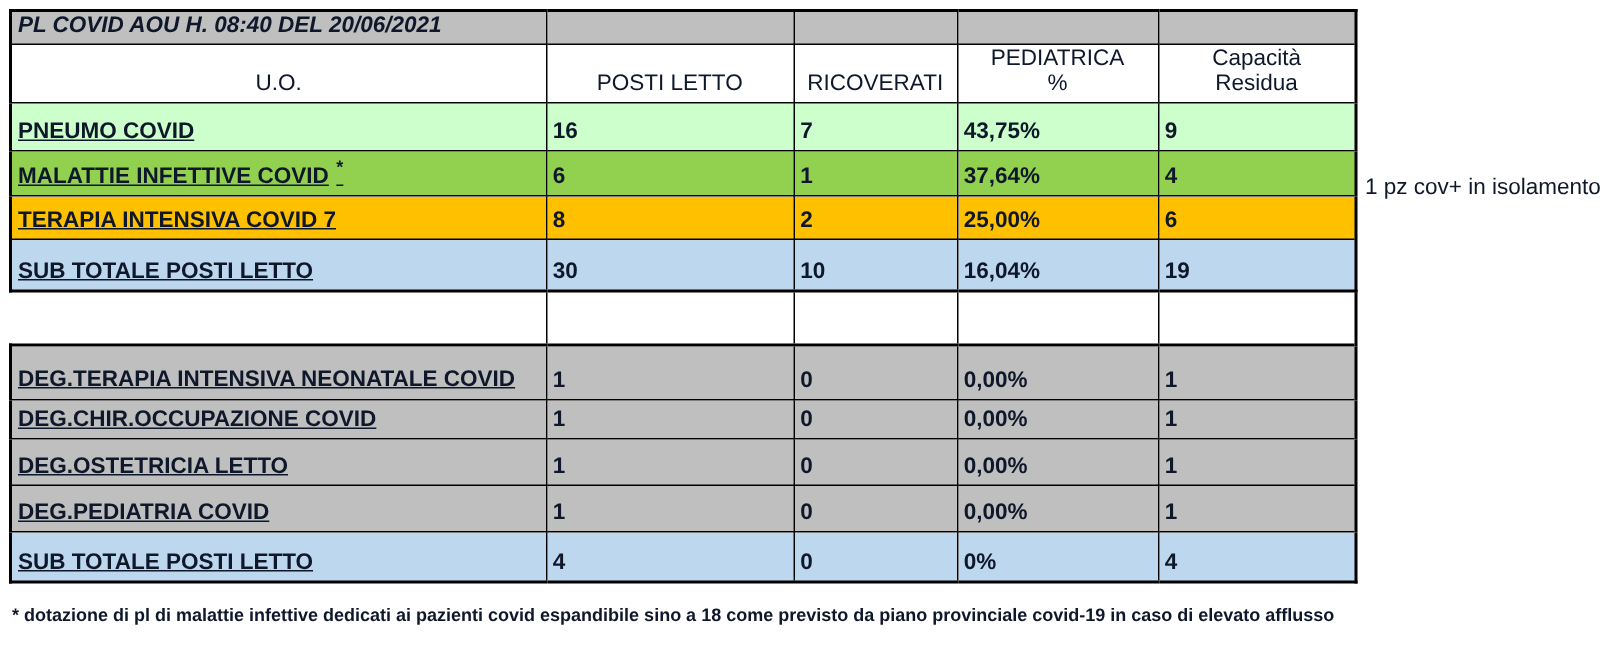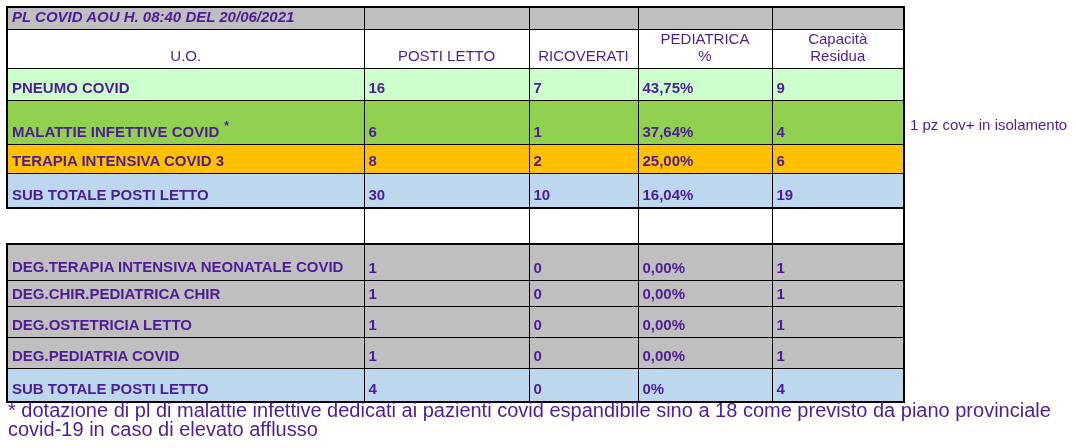--- a/index.html
+++ b/index.html
@@ -1,43 +1,43 @@
 <!DOCTYPE html>
 <html><head>
 <meta charset="utf-8">
 <style>
   html,body{margin:0;padding:0;background:#ffffff;}
   .canvas{position:relative;width:1076px;height:448px;background:#ffffff;
-          font-family:"Liberation Sans",sans-serif;color:#4c1d95;overflow:hidden;}
+          font-family:"Liberation Sans",sans-serif;color:#0f172a;overflow:hidden;}
   table.covid{border-collapse:collapse;position:absolute;left:6px;top:6px;table-layout:fixed;}
   table.covid td, table.covid th{border:1.5px solid #000;vertical-align:bottom;
           padding:0 4px 4px 4px;font-size:15px;overflow:hidden;}
   
   .b-top{border-top-width:2px !important;}
   .b-bottom{border-bottom-width:2px !important;}
   .b-left{border-left-width:2px !important;}
   .b-right{border-right-width:2px !important;margin-left:47px;}
   
   .f-gray{background:#BFBFBF;}
   .f-lightgreen{background:#CCFFCC;}
   .f-green{background:#92D050;}
   .f-gold{background:#FFC000;}
   .f-blue{background:#BDD7EE;}
   
   .title-cell{font-weight:bold;font-style:italic;padding-left:8px;font-size:15px;
               white-space:nowrap;vertical-align:middle;padding-bottom:2px;}
   th.colhead{font-weight:normal;text-align:center;white-space:pre-line;line-height:17px;padding-bottom:3px;}
-  td.uo{font-weight:bold;text-align:left;white-space:nowrap;}
+  td.uo{font-weight:bold;text-align:left;white-space:nowrap;text-decoration:underline;}
   td.uo.wrap{white-space:normal;text-align:justify;line-height:19px;}
   td.num{font-weight:bold;text-align:left;}
   sup.marker{font-weight:bold;font-size:12px;position:relative;top:-1px;margin-left:5px;}
   .spacer td{background:#ffffff;}
   .spacer td.noborder{border:none;}
   .side-note{position:absolute;left:910px;top:102px;font-size:15px;white-space:nowrap;margin-top:14px;}
-  .footnote{position:absolute;left:8px;top:401px;width:1046px;font-size:20px;line-height:19px;}
+  .footnote{position:absolute;left:8px;top:401px;width:1046px;font-size:12px;line-height:19px;font-weight:bold;}
 </style>
 </head>
 <body>
 
 <div class="canvas">
 
   <table class="covid">
     <colgroup>
       <col style="width:357px">
         <col style="width:165px">
@@ -66,30 +66,30 @@
     </tr>
 
     <tr style="height:32px">
       <td class="uo f-lightgreen b-left">PNEUMO COVID</td>
       <td class="num f-lightgreen">16</td>
       <td class="num f-lightgreen">7</td>
       <td class="num f-lightgreen">43,75%</td>
       <td class="num f-lightgreen b-right">9</td>
     </tr>
 
-    <tr style="height:44px">
+    <tr style="height:30px">
       <td class="uo f-green b-left"><span>MALATTIE INFETTIVE COVID</span><sup class="marker">*</sup></td>
       <td class="num f-green">6</td>
       <td class="num f-green">1</td>
       <td class="num f-green">37,64%</td>
       <td class="num f-green b-right">4</td>
     </tr>
 
     <tr style="height:29px">
-      <td class="uo f-gold b-left">TERAPIA INTENSIVA COVID 3</td>
+      <td class="uo f-gold b-left">TERAPIA INTENSIVA COVID 7</td>
       <td class="num f-gold">8</td>
       <td class="num f-gold">2</td>
       <td class="num f-gold">25,00%</td>
       <td class="num f-gold b-right">6</td>
     </tr>
 
     <tr style="height:34px">
       <td class="uo f-blue b-left b-bottom">SUB TOTALE POSTI LETTO</td>
       <td class="num f-blue b-bottom">30</td>
       <td class="num f-blue b-bottom">10</td>
@@ -107,21 +107,21 @@
 
     <tr style="height:37px">
       <td class="uo wrap f-gray b-left b-top">DEG.TERAPIA INTENSIVA NEONATALE COVID</td>
       <td class="num f-gray b-top">1</td>
       <td class="num f-gray b-top">0</td>
       <td class="num f-gray b-top">0,00%</td>
       <td class="num f-gray b-top b-right">1</td>
     </tr>
 
     <tr style="height:26px">
-      <td class="uo f-gray b-left">DEG.CHIR.PEDIATRICA CHIR</td>
+      <td class="uo f-gray b-left">DEG.CHIR.OCCUPAZIONE COVID</td>
       <td class="num f-gray">1</td>
       <td class="num f-gray">0</td>
       <td class="num f-gray">0,00%</td>
       <td class="num f-gray b-right">1</td>
     </tr>
 
     <tr style="height:31px">
       <td class="uo f-gray b-left">DEG.OSTETRICIA LETTO</td>
       <td class="num f-gray">1</td>
       <td class="num f-gray">0</td>

